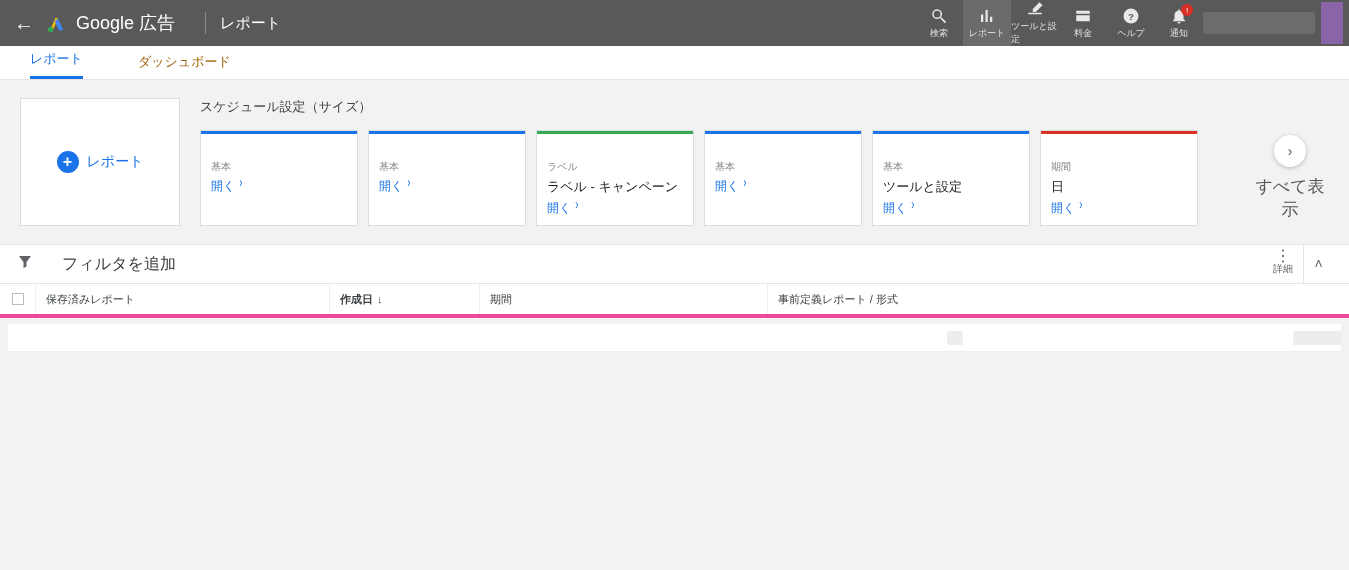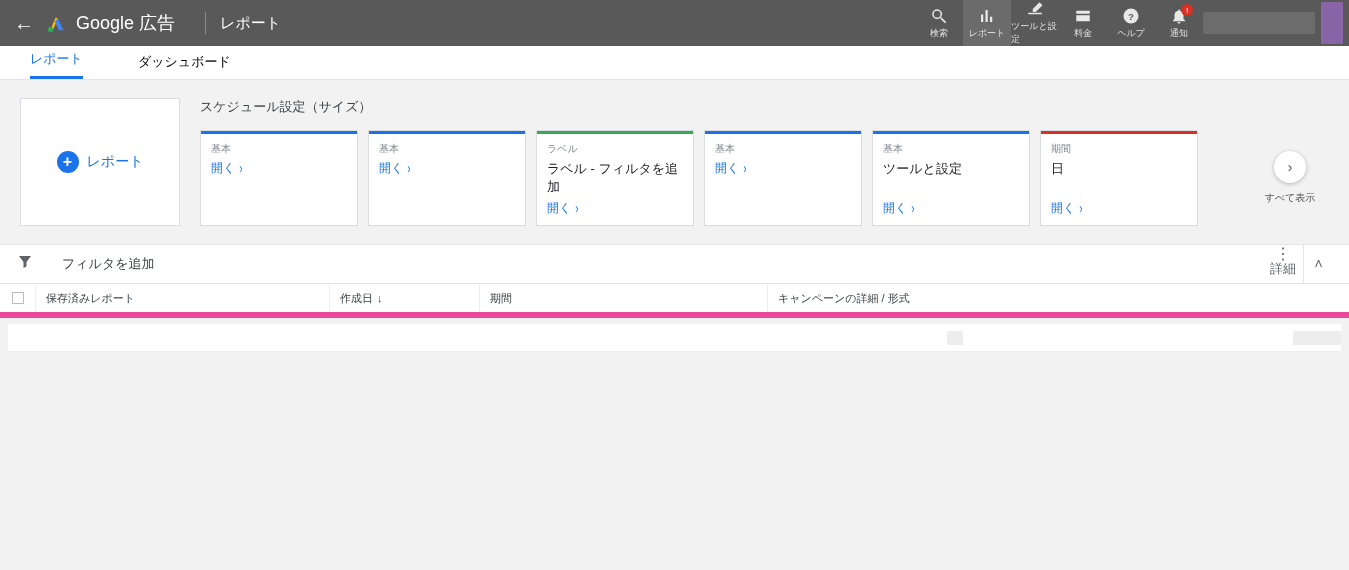--- a/index.html
+++ b/index.html
@@ -17,57 +17,57 @@
   .hicon{width:48px;display:flex;flex-direction:column;align-items:center;justify-content:center;height:100%;font-size:9px;color:#e0e0e0;cursor:pointer;position:relative}
   .hicon svg{width:18px;height:18px;margin-bottom:2px;fill:#e8e8e8}
   .hicon.active{background:#6b6b6b}
   .badge{position:absolute;top:4px;right:10px;width:12px;height:12px;border-radius:50%;background:#d93025;color:#fff;font-size:8px;display:flex;align-items:center;justify-content:center}
   .acct{width:140px;height:100%;display:flex;align-items:center}
   .acct-grey{flex:1;height:22px;background:#6c6c6c;border-radius:2px;margin-right:6px}
   .avatar{width:22px;height:42px;background:#8964a6}
 
   
   .tabs{background:#fff;height:34px;display:flex;align-items:flex-end;padding:0 30px;border-bottom:1px solid #e4e4e4}
-  .tab{margin-right:55px;font-size:13px;color:#000000;padding-bottom:8px;cursor:pointer}
+  .tab{margin-right:55px;font-size:13px;color:#a16207;padding-bottom:8px;cursor:pointer}
   .tab.active{color:#1a73e8;border-bottom:3px solid #1a73e8}
 
   
   .mid{display:flex;padding:18px 24px 18px 20px;gap:20px}
   .custom-card{width:160px;height:128px;background:#fff;border:1px solid #dadce0;display:flex;align-items:center;justify-content:center;cursor:pointer}
   .custom-inner{display:flex;align-items:center;gap:8px;color:#1a73e8;font-size:14px}
   .plus{width:22px;height:22px;border-radius:50%;background:#1a73e8;color:#fff;display:flex;align-items:center;justify-content:center;font-size:16px;font-weight:700}
 
   .predef{flex:1}
   .section-title{font-size:13px;color:#3c4043;margin-bottom:14px}
   .cards-row{display:flex;align-items:center}
   .cards{display:flex;gap:10px;flex:1}
   .card{width:158px;height:96px;background:#fff;border:1px solid #dadce0;display:flex;flex-direction:column;cursor:pointer}
   .cstripe{height:3px}
   .c-blue{background:#1a73e8}.c-green{background:#34a853}.c-red{background:#d93025}
-  .ccat{font-size:10px;color:#80868b;margin:8px 10px 4px}
+  .ccat{font-size:10px;color:#80868b;margin:26px 10px 4px}
   .ctitle{font-size:13px;color:#202124;margin:0 10px;line-height:1.35;flex:1}
-  .copen{font-size:12px;color:#1a73e8;margin:0 10px 8px;display:flex;align-items:center;gap:4px}
+  .copen{font-size:12px;color:#1a73e8;margin:0 10px 8px;display:flex;gap:4px}
   .chev{font-size:10px;color:#1a73e8;transform:scaleY(1.4)}
   .next-btn{width:32px;height:32px;border-radius:50%;background:#fff;box-shadow:0 1px 4px rgba(0,0,0,.25);display:flex;align-items:center;justify-content:center;margin:0 18px;cursor:pointer;font-size:14px;color:#555}
-  .show-all{font-size:10px;color:#555;text-align:center;margin-top:8px;width:70px;cursor:pointer}
+  .show-all{font-size:17px;color:#555;text-align:center;margin-top:8px;width:70px;cursor:pointer}
 
   
   .filter-bar{background:#fff;height:40px;border-top:1px solid #e4e4e4;border-bottom:1px solid #e4e4e4;display:flex;align-items:center;padding:0 16px}
   .filter-icon{margin-right:28px;color:#5f6368}
-  .filter-text{font-size:13px;color:#3c4043;flex:1}
+  .filter-text{font-size:16px;color:#3c4043;flex:1}
   .kebab{display:flex;flex-direction:column;align-items:center;width:40px;cursor:pointer}
   .kebab-dots{font-size:16px;line-height:8px;color:#5f6368}
-  .kebab-label{font-size:13px;color:#5f6368;margin-top:2px}
+  .kebab-label{font-size:10px;color:#5f6368;margin-top:2px}
   .collapse-col{width:30px;border-left:1px solid #e4e4e4;height:100%;display:flex;align-items:center;justify-content:center;cursor:pointer;color:#5f6368;font-size:14px}
 
   
-  .thead{background:#fff;height:34px;display:flex;align-items:center;font-size:11px;color:#3c4043;border-bottom:6px solid #ec4899}
+  .thead{background:#fff;height:34px;display:flex;align-items:center;font-size:11px;color:#3c4043;border-bottom:4px solid #ec4899}
   .th{border-right:1px solid #eee;height:100%;display:flex;align-items:center;padding:0 10px}
   .th.check{width:36px;justify-content:center}
-  .th.saved{width:294px}.th.created{width:150px;font-weight:400}
+  .th.saved{width:294px}.th.created{width:150px;font-weight:700}
   .th.access{width:148px}.th.period{width:288px}.th.creator{width:282px}.th.sched{flex:1;border-right:none}
   .sort-arrow{margin-left:4px;font-size:11px}
   .chk{width:12px;height:12px;border:1px solid #bdbdbd;background:#fff}
 
   
   .trow{background:#fff;height:28px;border-bottom:1px solid #eee;margin:6px 8px 0;display:flex;align-items:center}
   .td-blob{height:14px;background:#ededed;border-radius:2px}
   .td-blob.small{width:16px;margin:0 auto}
   .td-blob.w{width:48px}
 </style>
@@ -156,21 +156,21 @@
             <div class="copen">開く<span class="chev">›</span></div>
           </div>
           <div class="card">
             <div class="cstripe c-blue"></div>
             <div class="ccat">基本</div>
             <div class="copen">開く<span class="chev">›</span></div>
           </div>
           <div class="card">
             <div class="cstripe c-green"></div>
             <div class="ccat">ラベル</div>
-            <div class="ctitle">ラベル - フィルタを追加</div>
+            <div class="ctitle">ラベル - キャンペーン</div>
             <div class="copen">開く<span class="chev">›</span></div>
           </div>
           <div class="card">
             <div class="cstripe c-blue"></div>
             <div class="ccat">基本</div>
             <div class="copen">開く<span class="chev">›</span></div>
           </div>
           <div class="card">
             <div class="cstripe c-blue"></div>
             <div class="ccat">基本</div>
@@ -209,21 +209,21 @@
 <div class="thead">
   <div class="th check">
       <div class="chk"></div>
     </div>
   <div class="th saved">保存済みレポート</div>
   <div class="th created">
     <span>作成日</span>
     <span class="sort-arrow">↓</span>
   </div>
   <div class="th period">期間</div>
-  <div class="th sched">キャンペーンの詳細 / 形式</div>
+  <div class="th sched">事前定義レポート / 形式</div>
 </div>
 
 <div class="trow">
   <div style="width:620px"></div>
   <div class="td-blob small"></div>
   <div style="width:12px"></div>
   <div class="td-blob w"></div>
 </div>
 
 </body></html>

